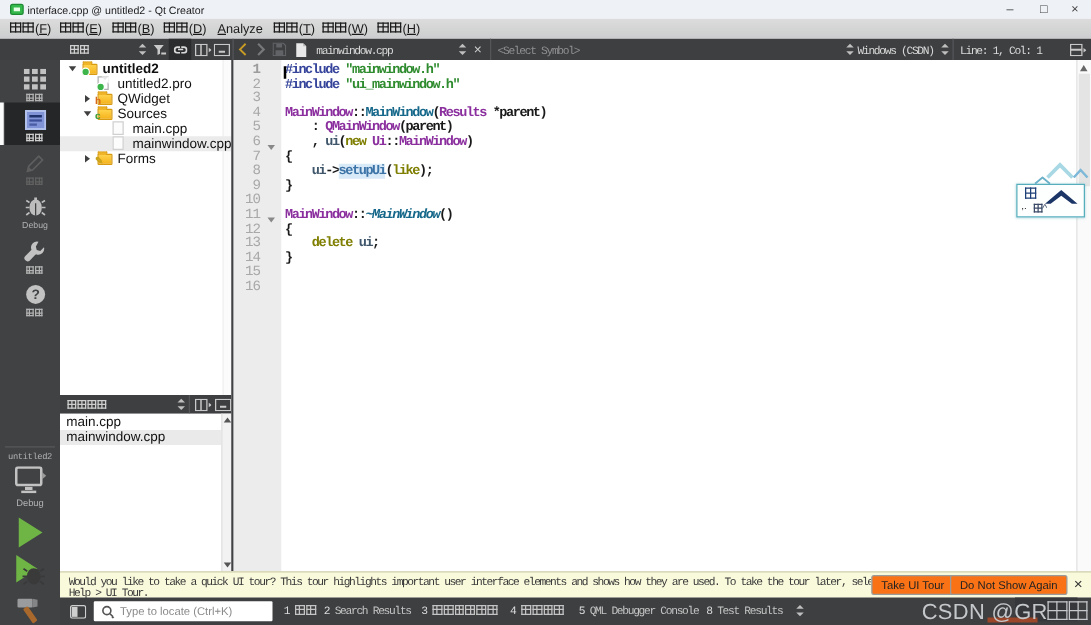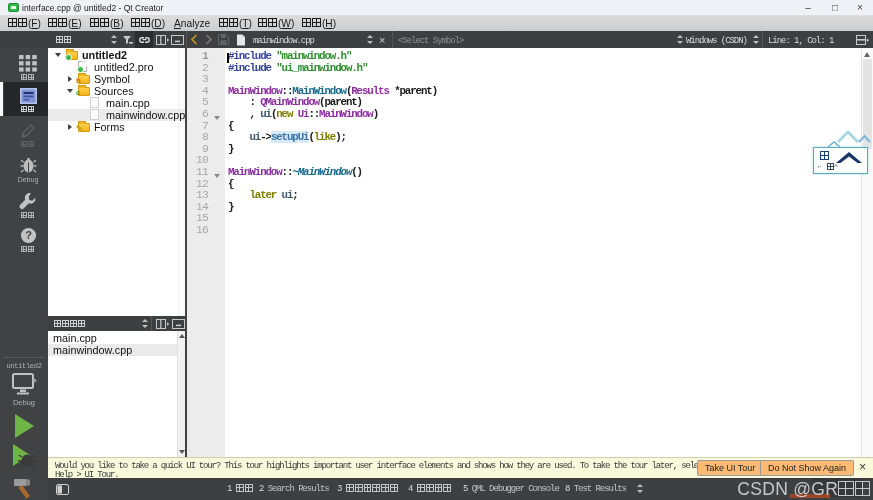--- a/index.html
+++ b/index.html
@@ -52,21 +52,21 @@
 .tri.d{border-left:3.5px solid transparent;border-right:3.5px solid transparent;border-top:4.5px solid #404040;margin-top:1px}
 .tri.r{border-top:3.5px solid transparent;border-bottom:3.5px solid transparent;border-left:4.5px solid #404040}
 .fold{position:absolute;top:1.5px;width:12px;height:9px;background:linear-gradient(#ffd24a,#f5b31c);border:1px solid #d89a10;border-radius:1px}
 .fold:before{content:"";position:absolute;left:-1px;top:-3px;width:6px;height:2px;background:#f0b429;border:1px solid #d89a10;border-bottom:none;border-radius:1px 1px 0 0}
 .ov{position:absolute;left:-2px;bottom:-2px;width:7px;height:7px;border-radius:50%;border:1px solid #fff}
 .ovt{position:absolute;left:-3px;bottom:-4px;font-size:8px;font-weight:bold}
 .fico{position:absolute;top:0;width:9px;height:11px;background:#fdfdfd;border:1px solid #b0b0b0}
 .fico:after{content:"";position:absolute;right:-1px;top:-1px;border-left:3px solid transparent;border-top:3px solid #e6e6e6;border-right:3px solid #fff;border-bottom:3px solid transparent;width:0;height:0}
 .cico{position:absolute;top:0;width:9px;height:11px;background:#fcfcfc;border:1px solid #d0d0d0}
 .odrow{position:absolute;left:0;width:129px;height:12px;line-height:12px}
-.nbtn{position:absolute;top:2px;height:16px;line-height:15px;padding:0 7px;background:#fdba74;border:1px solid #9a9a9a;border-radius:2px;font-family:"Liberation Sans",sans-serif;font-size:9px;letter-spacing:0;color:#222}
+.nbtn{position:absolute;top:2px;height:16px;line-height:15px;padding:0 7px;background:#f97316;border:1px solid #9a9a9a;border-radius:2px;font-family:"Liberation Sans",sans-serif;font-size:9px;letter-spacing:0;color:#222}
 .sit{position:absolute;top:6px;font-size:9px;letter-spacing:-1.05px;color:#c4c4c4;font-family:"Liberation Mono",monospace}
 .sit b{font-weight:normal;color:#dadada}
 </style>
 </head>
 <body>
 <div class="a" id="title">
     <span id="qticon"></span>
     <span class="txt">interface.cpp @ untitled2 - Qt Creator</span>
 <span class="wbtn" style="left:795px;top:2px">–</span>
     <span class="wbtn" style="left:822px;top:2px">□</span>
@@ -235,21 +235,21 @@
       <span class="fico" style="left:30px">
         <span class="ov" style="background:#3db54a"></span>
       </span>
       <span style="position:absolute;left:46px">untitled2.pro</span>
     </div>
 <div class="trow" style="top:25px">
       <span class="tri r" style="left:20px"></span>
       <span class="fold" style="left:30px">
         <span class="ovt" style="color:#d8681a">h</span>
       </span>
-      <span style="position:absolute;left:46px">Symbol</span>
+      <span style="position:absolute;left:46px">QWidget</span>
     </div>
 <div class="trow" style="top:37px">
       <span class="tri d" style="left:19px"></span>
       <span class="fold" style="left:30px">
         <span class="ovt" style="color:#3a9e3a">c</span>
       </span>
       <span style="position:absolute;left:46px">Sources</span>
     </div>
 <div class="trow" style="top:49px">
       <span class="cico" style="left:42px"></span>
@@ -304,21 +304,21 @@
 
 <span class="kc">MainWindow</span>::<span class="kb">MainWindow</span>(<span class="kc">Results</span> *parent)
     : <span class="kc">QMainWindow</span>(parent)
     , <span class="mb">ui</span>(<span class="kw">new</span> <span class="kc">Ui</span>::<span class="kc">MainWindow</span>)
 {
     <span class="mb">ui</span>-&gt;<span class="fn" style="background:#d8e9f7">setupUi</span>(<span class="kw">like</span>);
 }
 
 <span class="kc">MainWindow</span>::<span class="vd">~MainWindow</span>()
 {
-    <span class="kw">later</span> <span class="mb">ui</span>;
+    <span class="kw">delete</span> <span class="mb">ui</span>;
 }
 </div>
 <div style="position:absolute;left:40px;top:5px;width:1.5px;height:10px;background:#000"></div>
 <div style="position:absolute;right:0;top:0;width:12px;height:409px;background:#fafafa;border-left:1px solid #e2e2e2">
 <span style="position:absolute;left:2px;top:4px;border-left:3.5px solid transparent;border-right:3.5px solid transparent;border-bottom:5px solid #666"></span>
 <div style="position:absolute;left:1px;top:11px;width:9px;height:90px;background:#e4e4e4"></div>
 </div>
 
 </div>
 <div class="a" id="ime" style="left:813px;top:147px;width:55px;height:27px;background:#fdfefe;border:1px solid #56aebc;box-shadow:0 0 2px rgba(80,170,190,.5)">
@@ -343,20 +343,28 @@
 <div style="position:absolute;left:7px;top:12px">Help &gt; UI Tour.</div>
 <span class="nbtn" style="left:649px">Take UI Tour</span>
 <span class="nbtn" style="left:712px">Do Not Show Again</span>
 <span style="position:absolute;left:811px;top:3px;font-size:12px;color:#333">×</span>
 </div>
 <div class="a" id="status">
 <svg class="a" style="left:8px;top:6px" width="13" height="11" viewBox="0 0 13 11">
       <rect x="0.5" y="0.5" width="12" height="10" rx="1.5" fill="none" stroke="#cfcfcf" stroke-width="1"></rect>
       <rect x="1.5" y="1.5" width="4.5" height="8" fill="#cfcfcf"></rect>
     </svg>
+<div style="position:absolute;left:27px;top:3px;width:143px;height:16px;background:#fff;border-radius:1px">
+<svg style="position:absolute;left:6px;top:3px" width="11" height="11" viewBox="0 0 11 11">
+        <circle cx="4.5" cy="4.5" r="3.2" fill="none" stroke="#555" stroke-width="1.3"></circle>
+        <path d="M7 7l2.5 2.5" stroke="#555" stroke-width="1.3"></path>
+        <path d="M8 9.5h2.5l-1.2 1.4z" fill="#555"></path>
+      </svg>
+<span style="position:absolute;left:21px;top:3px;font-size:9px;color:#8a8a8a">Type to locate (Ctrl+K)</span>
+</div>
 <span class="sit" style="left:179px"><b>1</b> <span class="zh"></span><span class="zh"></span></span>
 <span class="sit" style="left:211px"><b>2</b> Search Results</span>
 <span class="sit" style="left:289px"><b>3</b> <span class="zh"></span><span class="zh"></span><span class="zh"></span><span class="zh"></span><span class="zh"></span><span class="zh"></span></span>
 <span class="sit" style="left:360px"><b>4</b> <span class="zh"></span><span class="zh"></span><span class="zh"></span><span class="zh"></span></span>
 <span class="sit" style="left:415px"><b>5</b> QML Debugger Console</span>
 <span class="sit" style="left:517px"><b>8</b> Test Results</span>
 <span class="spin" style="left:588px;top:6px"></span>
 </div>
 <div class="a" style="left:812px;top:478px;width:50px;height:19px;background:#36373b"></div>
 <div class="a" style="left:790px;top:494px;width:40px;height:4px;background:#9c4629"></div>

